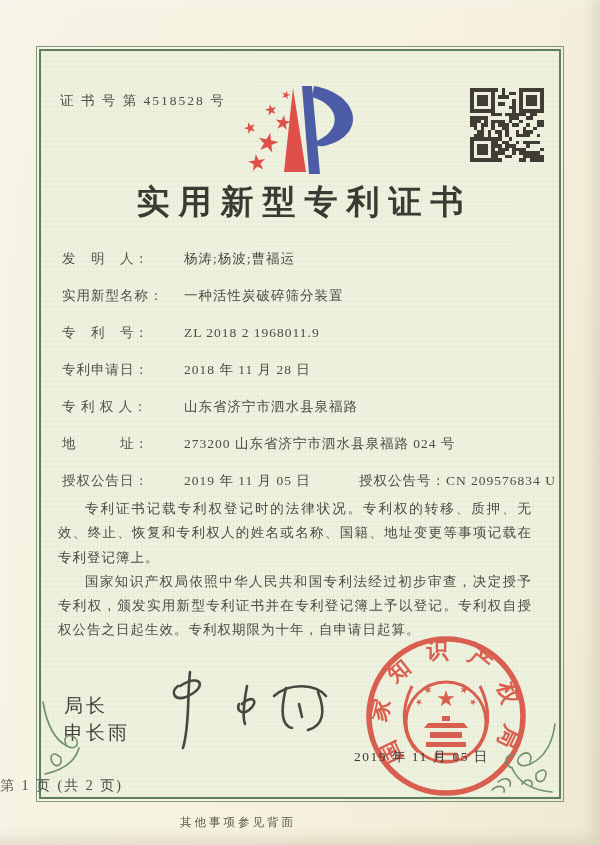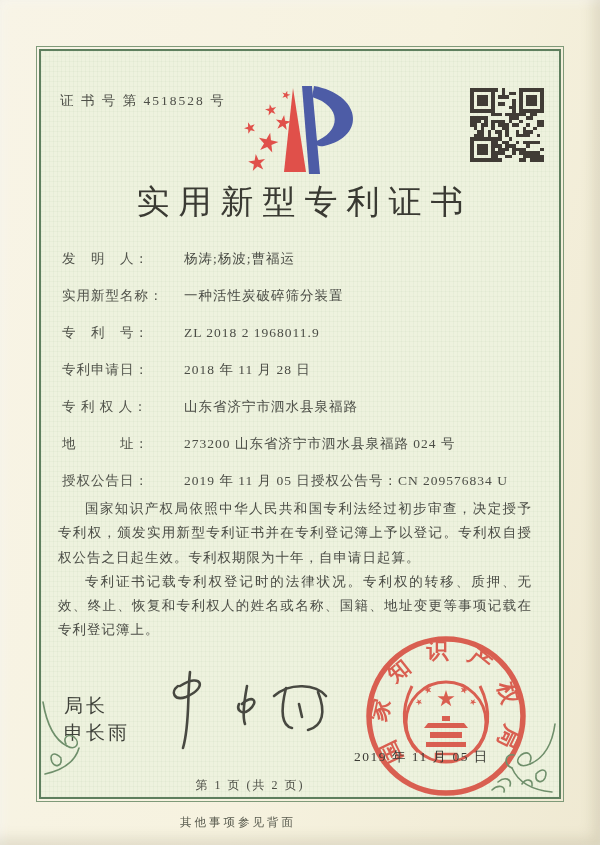--- a/index.html
+++ b/index.html
@@ -20,38 +20,38 @@
       repeating-linear-gradient(0deg,rgba(120,160,110,0.05) 0 1px,rgba(255,255,255,0) 1px 5px),
       #eef2de;
   }
   .cert-no{
     position:absolute;left:60px;top:92px;font-size:13.5px;letter-spacing:2px;color:#4e4f48;
   }
   .logo{position:absolute;left:230px;top:82px;width:140px;height:98px;}
   .qr{position:absolute;left:470px;top:88px;width:74px;height:74px;}
   .title{
     position:absolute;left:0;top:180px;width:600px;text-align:center;
-    font-size:33px;font-weight:400;color:#3a3a33;letter-spacing:9px;text-indent:9px;
+    font-size:33px;font-weight:700;color:#3a3a33;letter-spacing:9px;text-indent:9px;
   }
   .fields{position:absolute;left:62px;top:248px;width:470px;}
   .field-row{margin-bottom:15px;line-height:22px;font-size:13.5px;color:#4b4d46;letter-spacing:1px;}
   .field-label{display:inline-block;min-width:122px;color:#51534b;}
   .grant-row{display:flex;}
   .grant-pair{white-space:nowrap;}
-  .grant-pair + .grant-pair{}
+  .grant-pair + .grant-pair{margin-left:48px;}
   .paragraphs{
     position:absolute;left:58px;top:497px;width:474px;
     font-size:13.5px;line-height:1.8;letter-spacing:1px;color:#4b4d46;text-align:justify;
   }
   .paragraphs p{margin:0;text-indent:2em;}
   .director{position:absolute;left:64px;top:692px;font-size:19px;letter-spacing:3px;color:#3f413a;line-height:27px;}
   .signature{position:absolute;left:150px;top:664px;width:200px;height:90px;}
   .seal{position:absolute;left:356px;top:626px;width:180px;height:180px;opacity:.88;}
   .seal-date{position:absolute;left:354px;top:748px;font-size:13.5px;letter-spacing:1.5px;color:#3b3b35;}
-  .page-info{position:absolute;left:0;top:777px;width:500px;text-align:center;font-size:12px;letter-spacing:2px;color:#4a4c44;}
+  .page-info{position:absolute;left:0;top:777px;width:500px;text-align:left;font-size:14px;letter-spacing:2px;color:#4a4c44;}
   .back-note{position:absolute;left:0;top:815px;width:476px;text-align:center;font-size:11.5px;letter-spacing:3px;color:#5a5c50;}
   .ornament-br{position:absolute;left:486px;top:722px;width:72px;height:74px;}
   .ornament-bl{position:absolute;left:41px;top:700px;width:46px;height:78px;transform:scaleX(-1);}
   .edge-shadow{position:absolute;left:0;top:0;width:600px;height:845px;pointer-events:none;
     box-shadow:inset -6px -6px 14px rgba(120,110,80,.18), inset 3px 3px 10px rgba(255,255,255,.5);}
 </style>
 </head>
 <body>
 
 <div class="frame-outer">
@@ -348,22 +348,22 @@
     <span class="grant-pair">
       <span class="field-label">授权公告日：</span><span>2019 年 11 月 05 日</span>
     </span>
     <span class="grant-pair">
       <span>授权公告号：</span><span>CN 209576834 U</span>
     </span>
   </div>
 </div>
 
 <div class="paragraphs">
+  <p>专利证书记载专利权登记时的法律状况。专利权的转移、质押、无效、终止、恢复和专利权人的姓名或名称、国籍、地址变更等事项记载在专利登记簿上。</p>
   <p>国家知识产权局依照中华人民共和国专利法经过初步审查，决定授予专利权，颁发实用新型专利证书并在专利登记簿上予以登记。专利权自授权公告之日起生效。专利权期限为十年，自申请日起算。</p>
-  <p>专利证书记载专利权登记时的法律状况。专利权的转移、质押、无效、终止、恢复和专利权人的姓名或名称、国籍、地址变更等事项记载在专利登记簿上。</p>
 </div>
 
 <div class="director">
   <div>局长</div>
   <div>申长雨</div>
 </div>
 
 <svg class="signature" viewBox="0 0 200 90" aria-hidden="true">
   <g fill="none" stroke="#474840" stroke-width="2.6" stroke-linecap="round">
     <path d="M30,22 C52,8 58,24 36,33 C24,37 20,28 28,22"></path>

